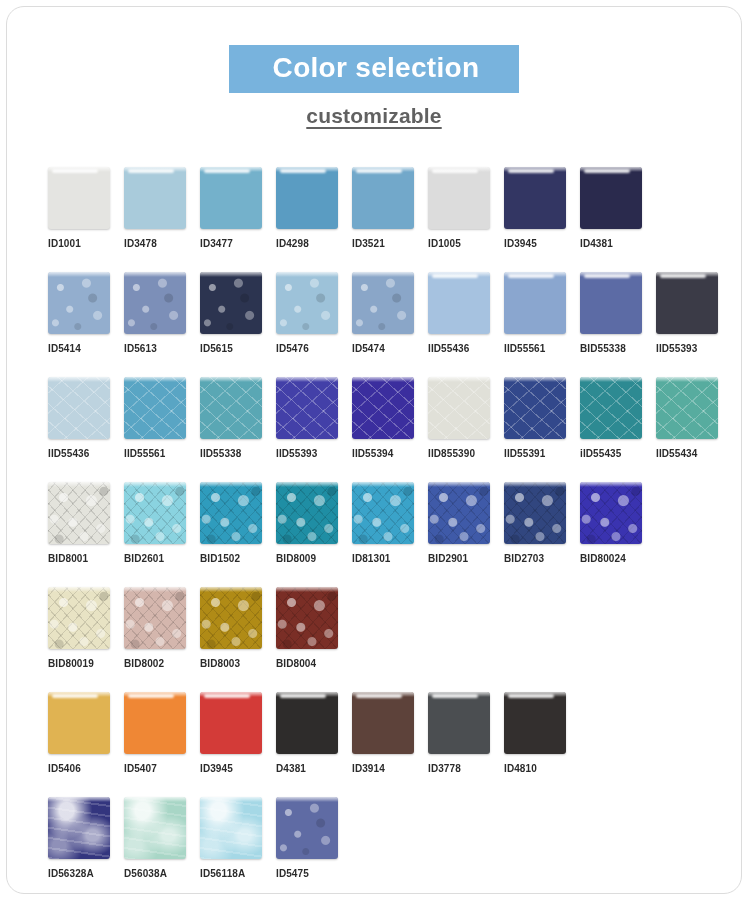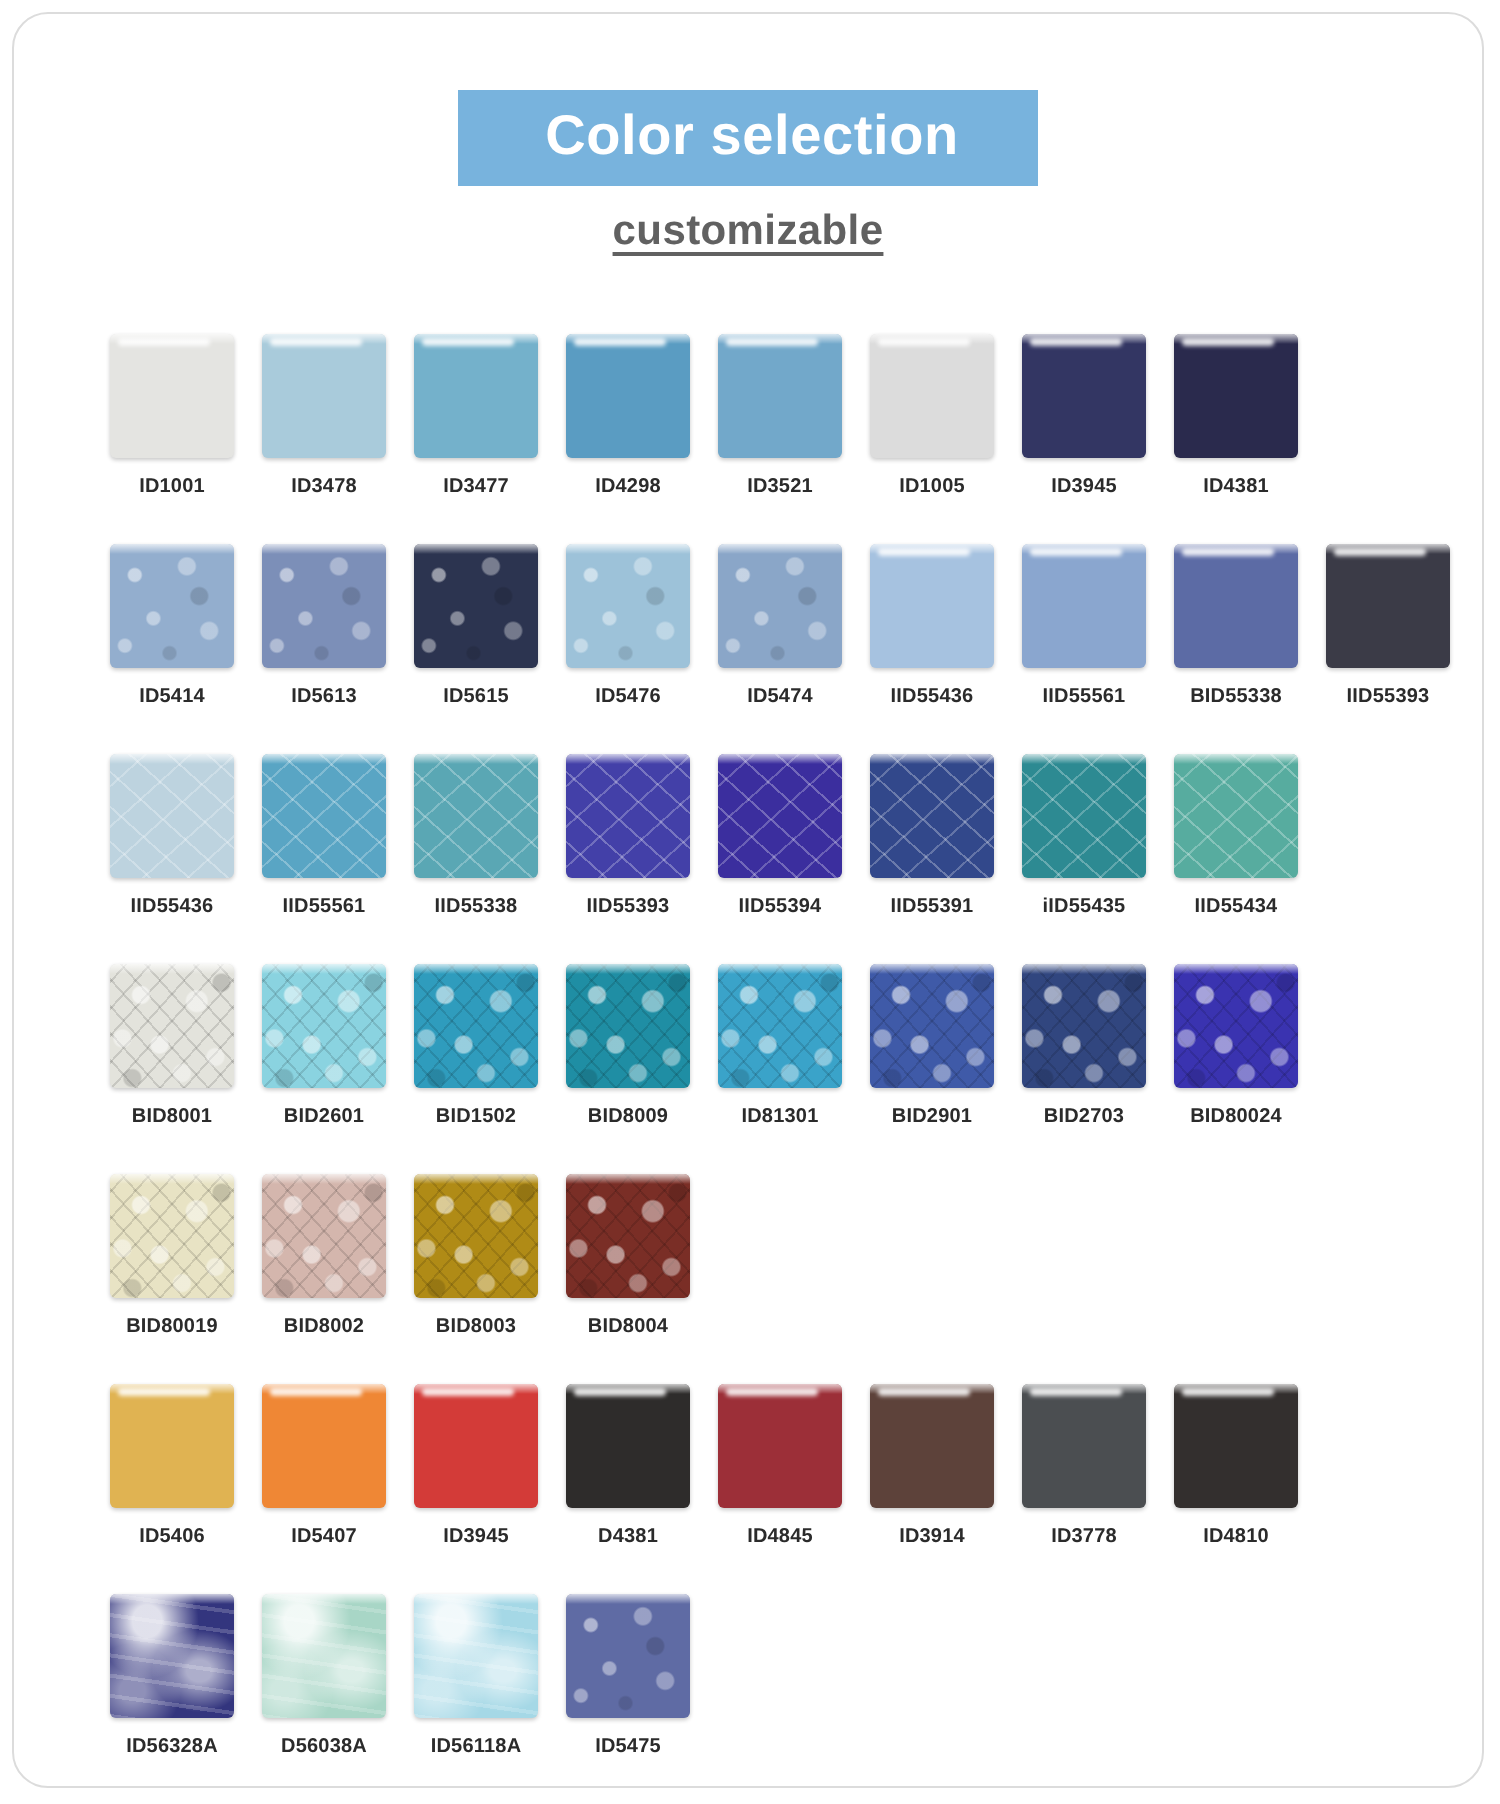--- a/index.html
+++ b/index.html
@@ -46,21 +46,20 @@
     width:700px;
   }
   .row{
     display:flex;
     height:105px;
   }
   .cell{
     width:76px;
     display:flex;
     flex-direction:column;
-    align-items:center;
   }
   .chip{
     width:62px;height:62px;
     border-radius:3px;
     position:relative;
     overflow:hidden;
     box-shadow:0 1px 2px rgba(0,0,0,.22);
   }
   .chip::after{
     content:"";
@@ -219,20 +218,24 @@
         </div>
         <div class="cell">
           <div class="chip crackle" style="background-color: rgb(67, 64, 168);"></div>
           <div class="label">IID55393</div>
         </div>
         <div class="cell">
           <div class="chip crackle" style="background-color: rgb(59, 46, 158);"></div>
           <div class="label">IID55394</div>
         </div>
         <div class="cell">
+          <div class="chip crackle" style="background-color: rgb(224, 224, 216);"></div>
+          <div class="label">IID855390</div>
+        </div>
+        <div class="cell">
           <div class="chip crackle" style="background-color: rgb(50, 72, 139);"></div>
           <div class="label">IID55391</div>
         </div>
         <div class="cell">
           <div class="chip crackle" style="background-color: rgb(45, 138, 146);"></div>
           <div class="label">iID55435</div>
         </div>
         <div class="cell">
           <div class="chip crackle" style="background-color: rgb(87, 172, 159);"></div>
           <div class="label">IID55434</div>
@@ -301,24 +304,20 @@
         </div>
         <div class="cell">
           <div class="chip gloss" style="background-color: rgb(211, 59, 56);"></div>
           <div class="label">ID3945</div>
         </div>
         <div class="cell">
           <div class="chip gloss" style="background-color: rgb(46, 44, 43);"></div>
           <div class="label">D4381</div>
         </div>
         <div class="cell">
-          <div class="chip gloss" style="background-color: rgb(156, 47, 56);"></div>
-          <div class="label">ID4845</div>
-        </div>
-        <div class="cell">
           <div class="chip gloss" style="background-color: rgb(93, 66, 58);"></div>
           <div class="label">ID3914</div>
         </div>
         <div class="cell">
           <div class="chip gloss" style="background-color: rgb(75, 78, 81);"></div>
           <div class="label">ID3778</div>
         </div>
         <div class="cell">
           <div class="chip gloss" style="background-color: rgb(51, 47, 46);"></div>
           <div class="label">ID4810</div>

